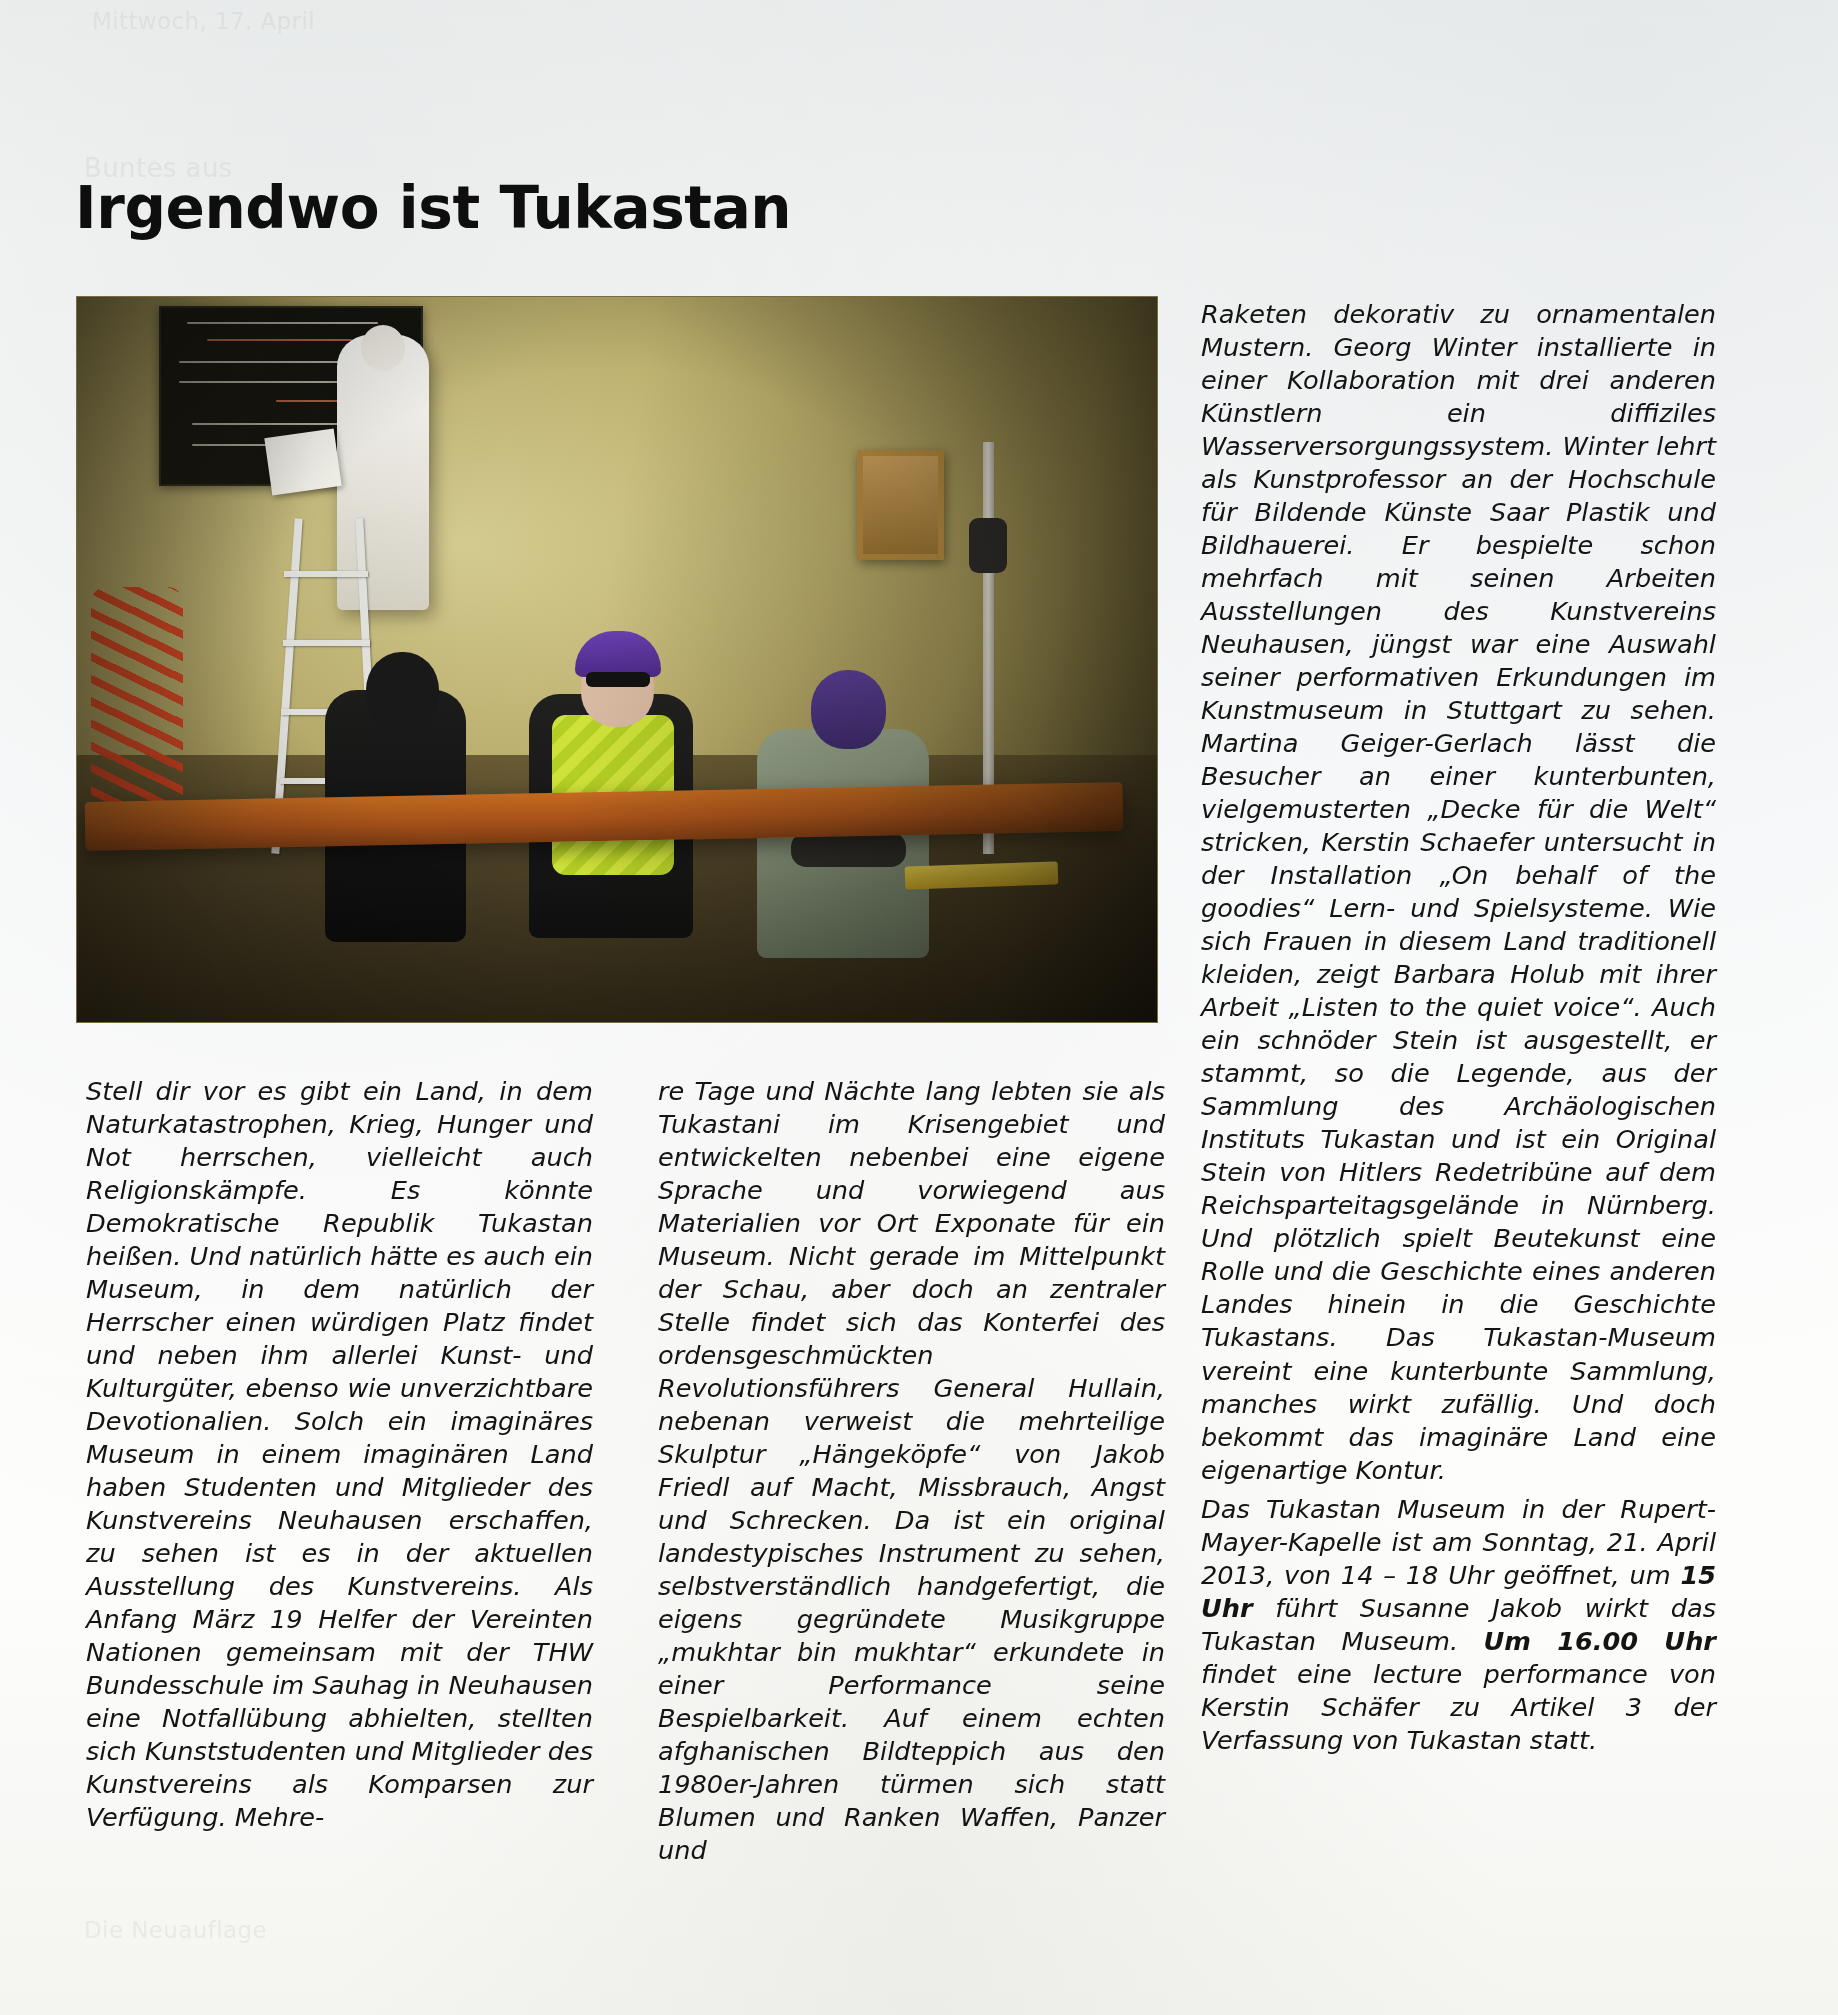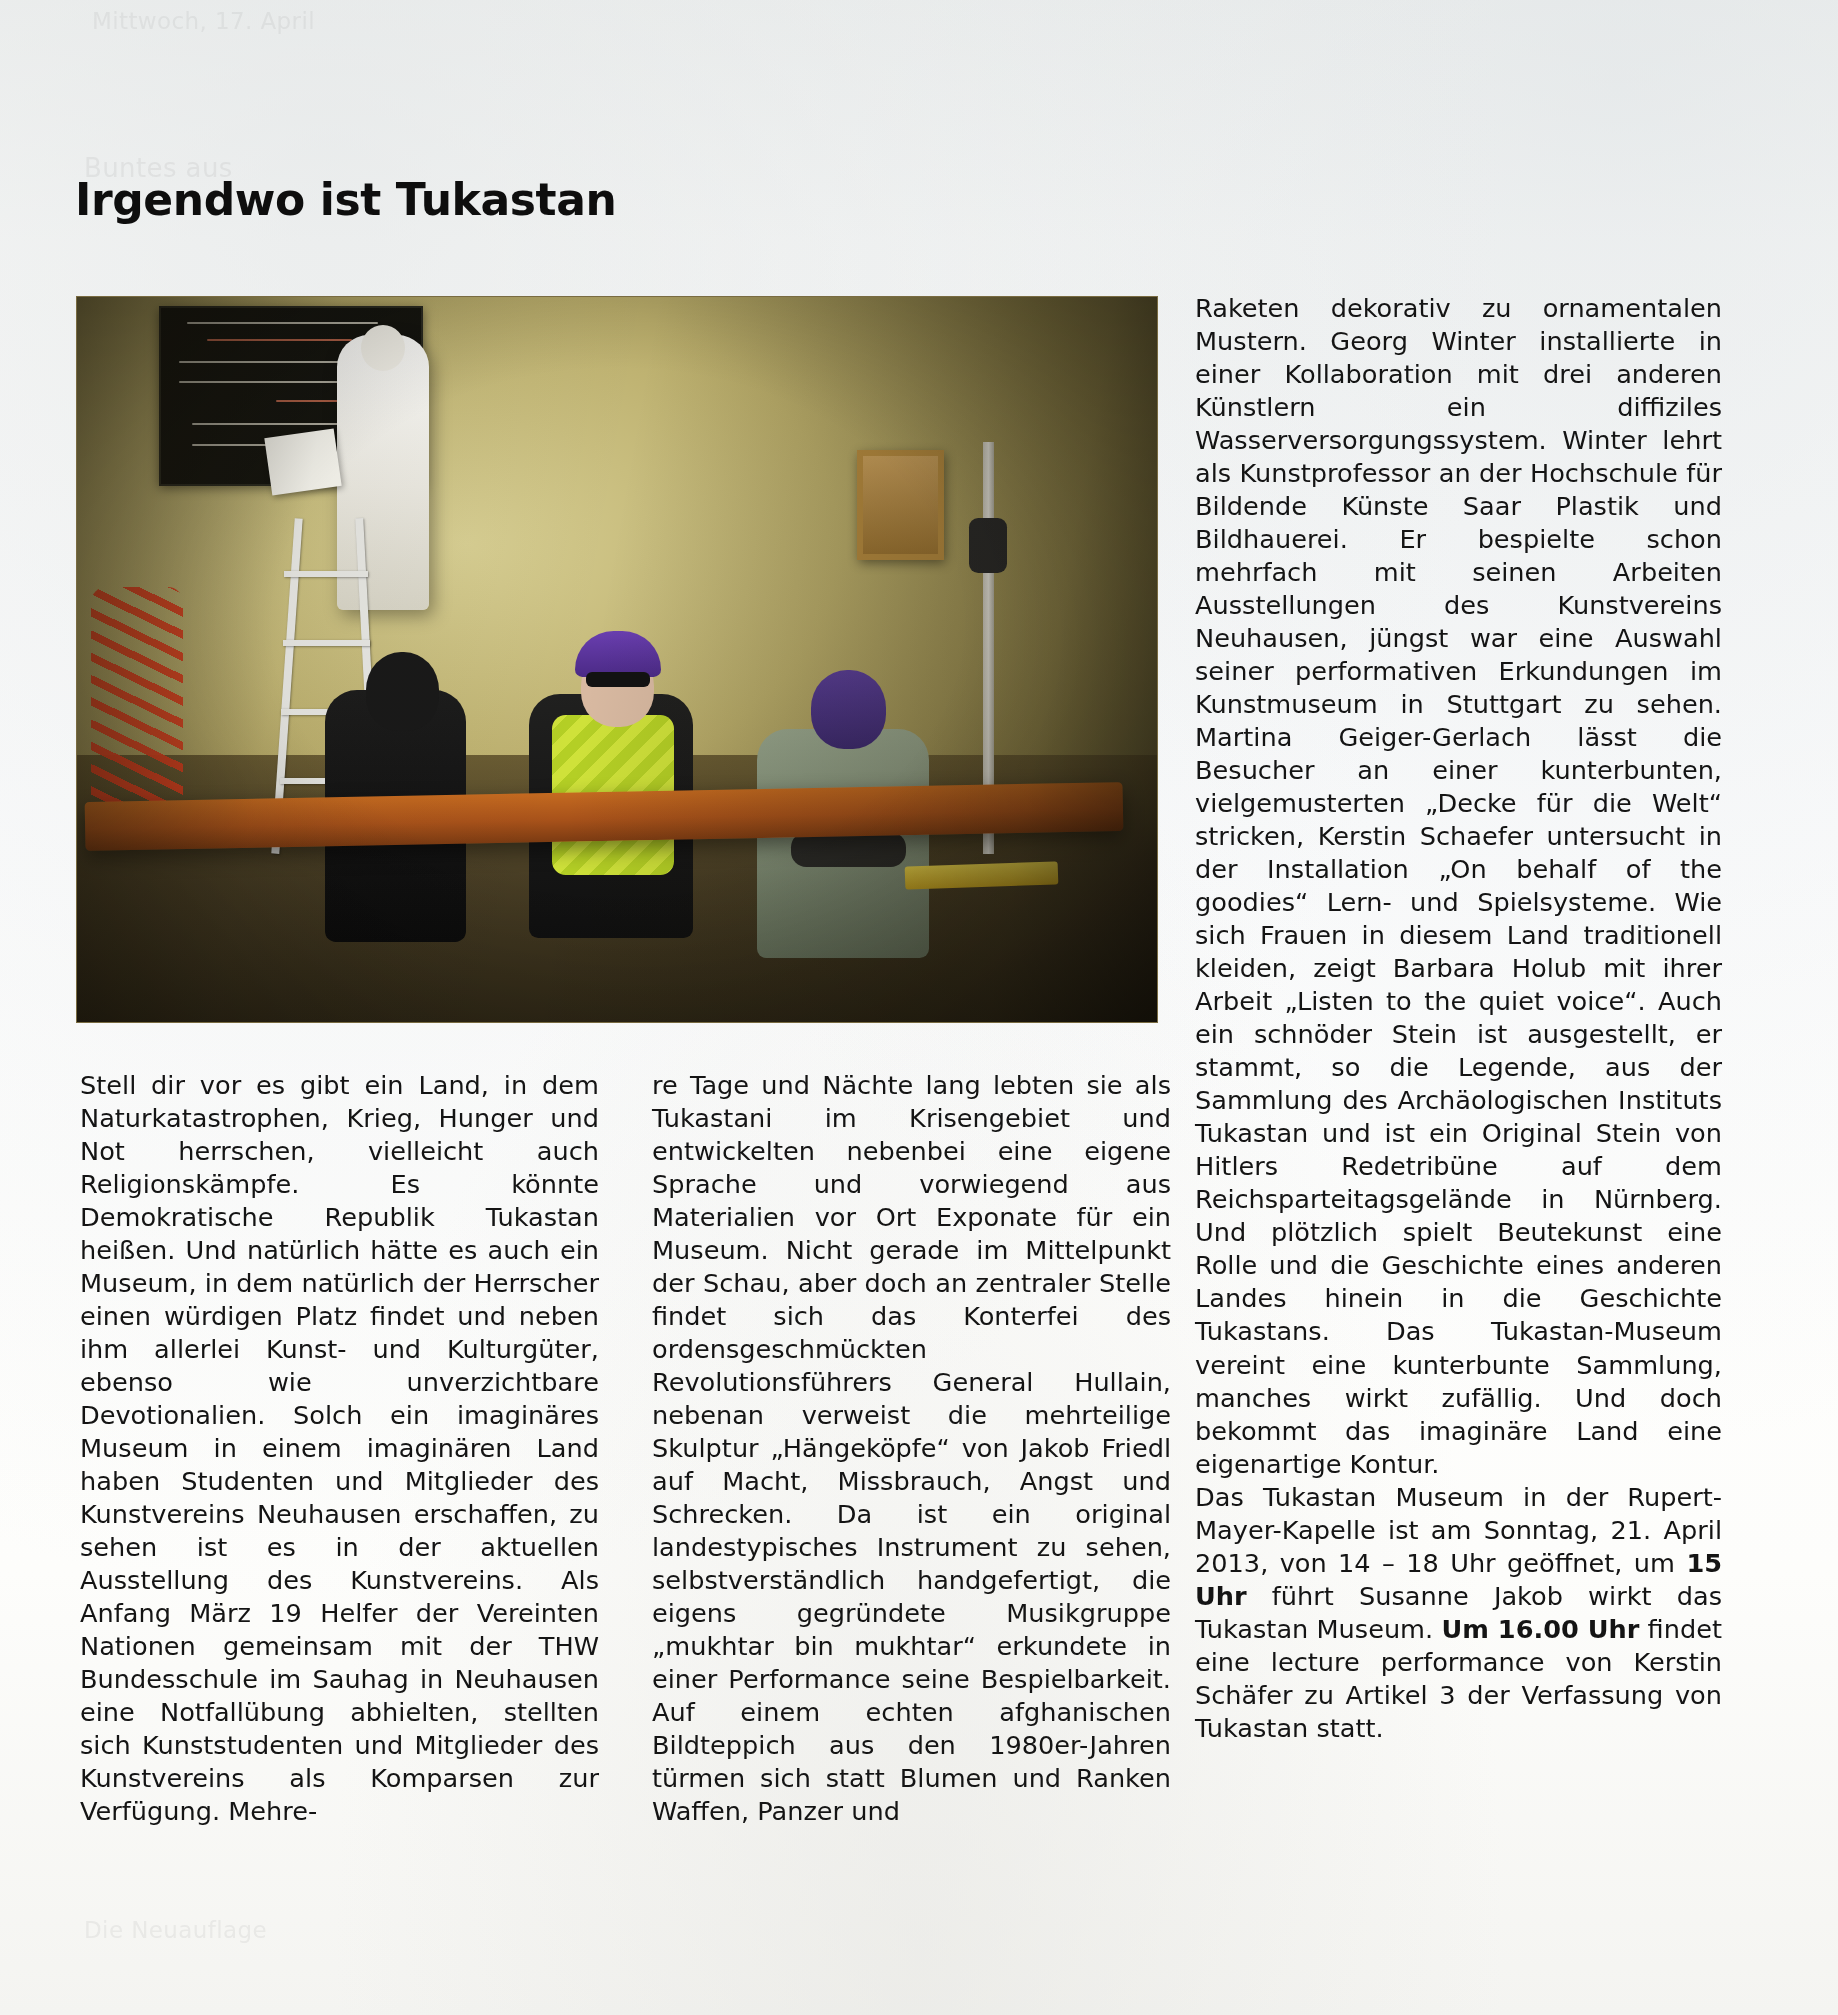--- a/index.html
+++ b/index.html
@@ -51,21 +51,21 @@
     line-height: 1.22;
     font-weight: bold;
     letter-spacing: -0.2px;
     color: #131313;
   }
 
   .headline {
     position: absolute;
     left: 75px;
     top: 174px;
-    font-size: 44px;
+    font-size: 58px;
     font-weight: bold;
     letter-spacing: -0.4px;
     color: #0e0e0e;
   }
 
   .photo {
     position: absolute;
     left: 76px;
     top: 296px;
     width: 1080px;
@@ -192,21 +192,21 @@
   .col {
     position: absolute;
     font-size: 25.6px;
     line-height: 1.29;
     text-align: justify;
     text-justify: inter-word;
     color: #141414;
     hyphens: auto;
     -webkit-hyphens: auto;
   }
-  .col p { margin: 0; }
+  .col p { margin: 6px; font-style: italic; }
   .col1 { left: 80px; top: 1069px; width: 519px; }
   .col2 { left: 652px; top: 1069px; width: 519px; }
   .col3 { left: 1195px; top: 292px; width: 527px; }
 
   b.strong { font-weight: bold; }
 </style>
 </head>
 <body>
 
 <div class="page"></div>

